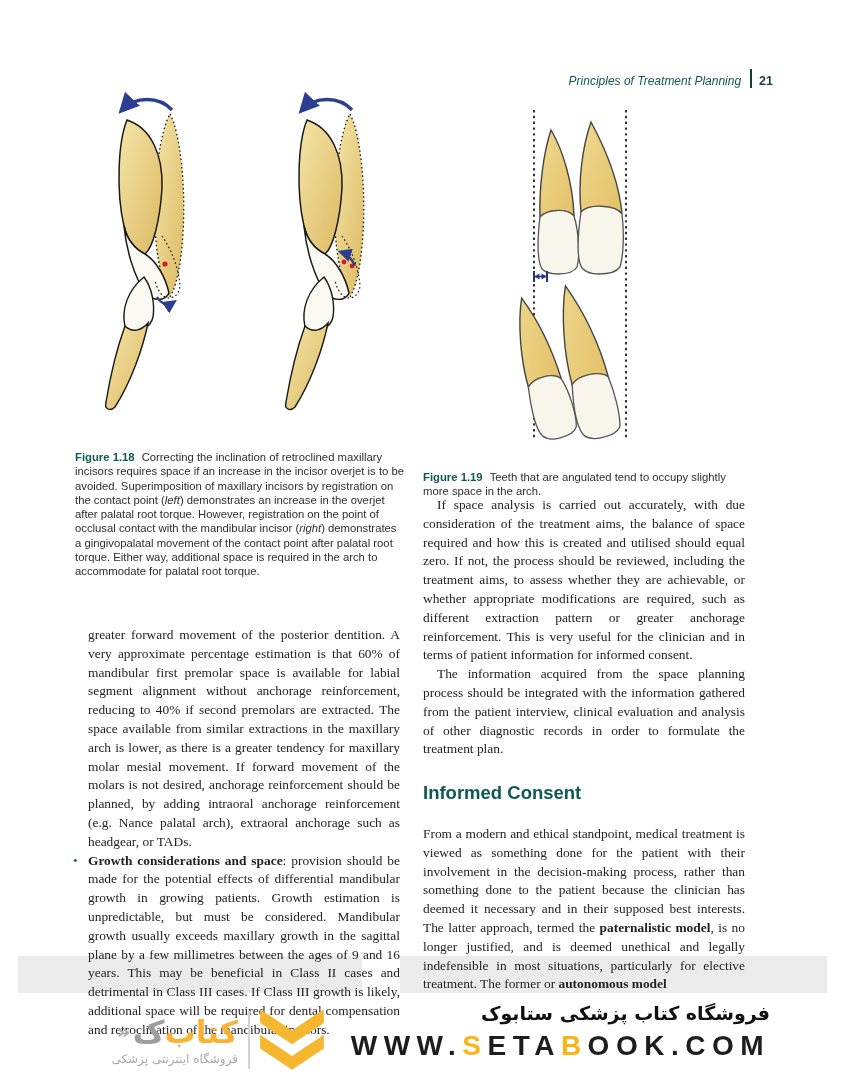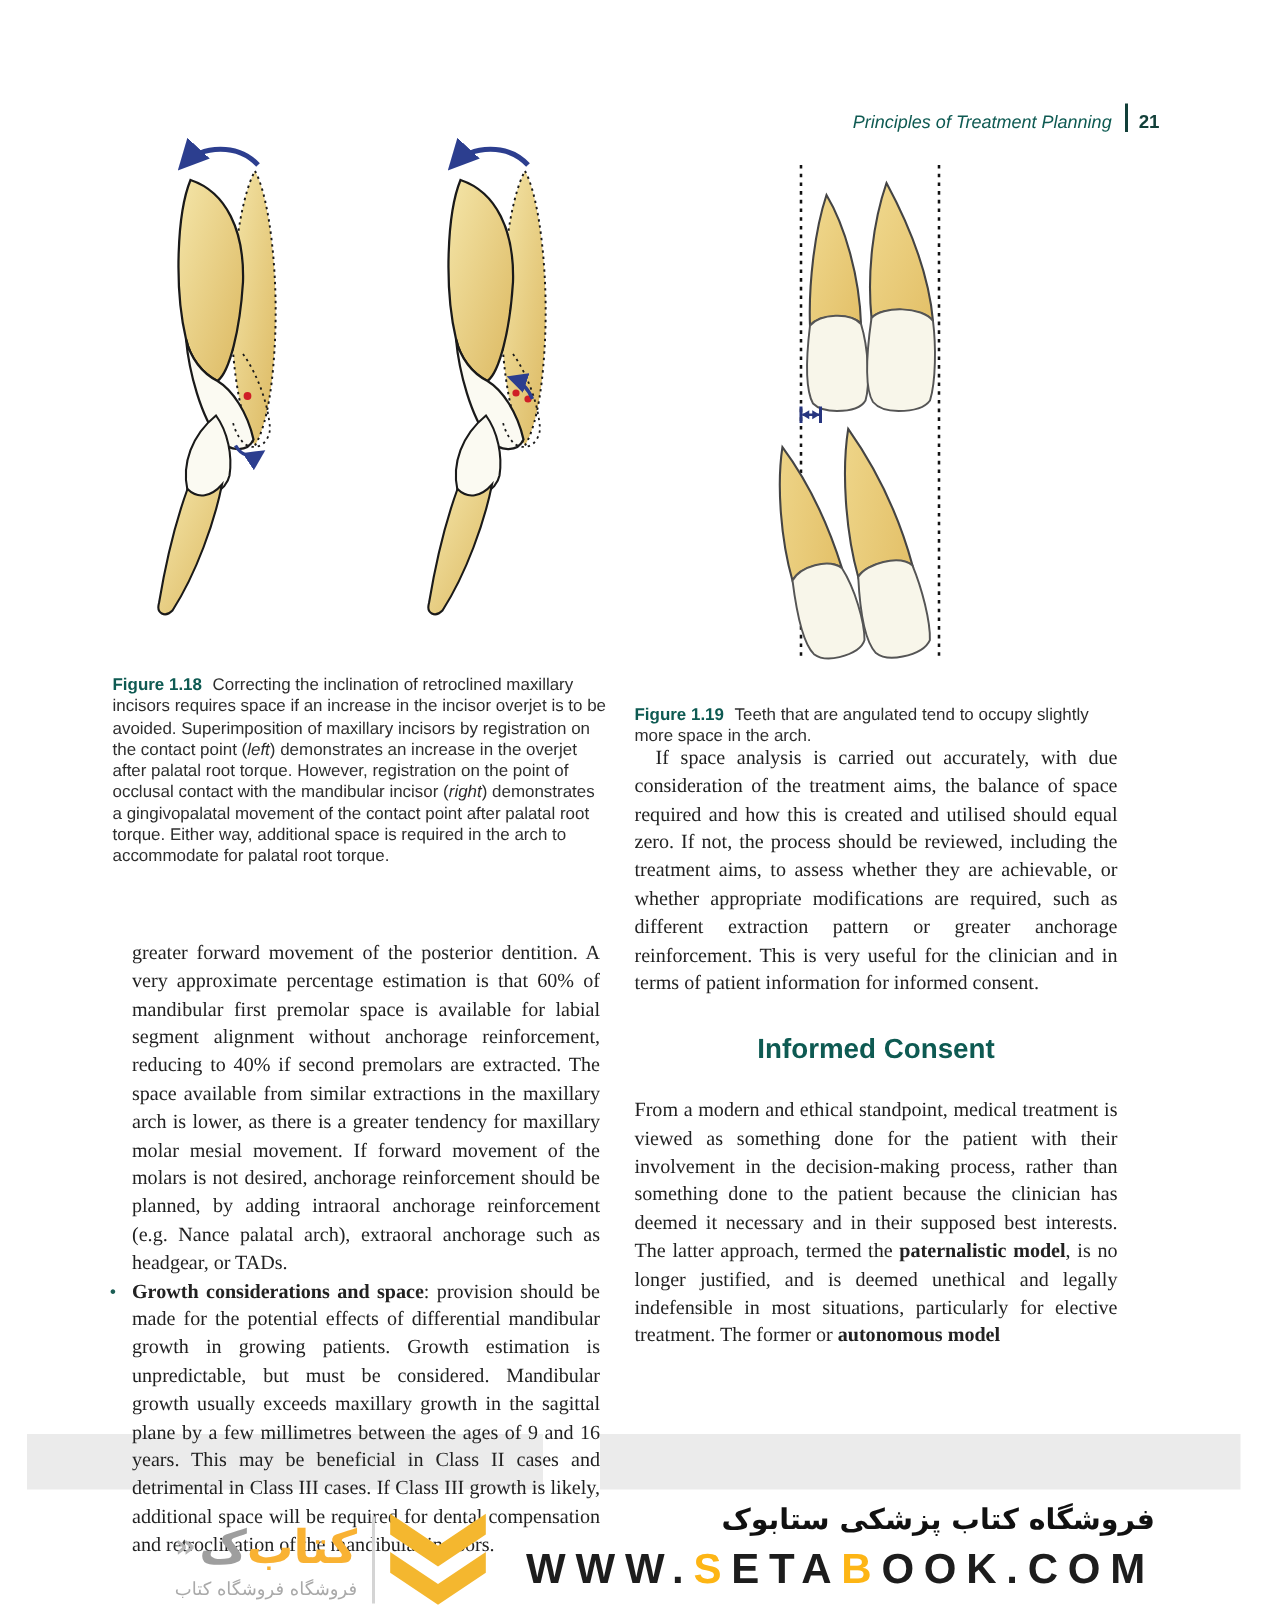--- a/index.html
+++ b/index.html
@@ -31,21 +31,21 @@
   .bodycol{position:absolute;font-size:13.4px;line-height:18.8px;text-align:justify;z-index:2;}
   .left-col{left:88px;top:594px;width:312px;margin-top:32px;}
   .right-col{left:423px;top:496px;width:322px;}
   .bodycol p{margin:0;}
   .indent{text-indent:14px;}
   .bullet-item{position:relative;margin-top:0;}
   .bullet-marker{position:absolute;left:-15px;top:0;color:#1b5e55;font-size:13px;}
   .bold{font-weight:bold;}
   .section-heading{
     font-family:"Liberation Sans", sans-serif;font-weight:bold;
-    font-size:18.5px;color:#0e5a52;margin:25px 0 22px 0;text-align:center;text-indent:0;
+    font-size:18.5px;color:#0e5a52;margin:25px 0 22px 0;text-align:left;text-indent:0;
   }
   
   .scan-shadow{position:absolute;top:956px;height:37px;background:#ebebeb;z-index:1;}
   .scan-shadow.left{left:18px;width:344px;}
   .scan-shadow.right{left:400px;width:427px;}
   
   .footer-right{
     position:absolute;right:75px;top:1000px;width:400px;
     display:flex;flex-direction:column;align-items:flex-end;z-index:3;text-align:center;
   }
@@ -171,36 +171,37 @@
 <div class="bodycol left-col">
   <p>greater forward movement of the posterior dentition. A very approximate percentage estimation is that 60% of mandibular first premolar space is available for labial segment alignment without anchorage reinforcement, reducing to 40% if second premolars are extracted. The space available from similar extractions in the maxillary arch is lower, as there is a greater tendency for maxillary molar mesial movement. If forward movement of the molars is not desired, anchorage reinforcement should be planned, by adding intraoral anchorage reinforcement (e.g. Nance palatal arch), extraoral anchorage such as headgear, or TADs.</p>
   <div class="bullet-item">
     <span class="bullet-marker">•</span>
     <p><span class="bold">Growth considerations and space</span><span>: provision should be made for the potential effects of differential mandibular growth in growing patients. Growth estimation is unpredictable, but must be considered. Mandibular growth usually exceeds maxillary growth in the sagittal plane by a few millimetres between the ages of 9 and 16 years. This may be beneficial in Class II cases and detrimental in Class III cases. If Class III growth is likely, additional space will be required for dental compensation and retroclination of the mandibular incisors.</span></p>
   </div>
 </div>
 
 <div class="bodycol right-col">
   <p class="indent">If space analysis is carried out accurately, with due consideration of the treatment aims, the balance of space required and how this is created and utilised should equal zero. If not, the process should be reviewed, including the treatment aims, to assess whether they are achievable, or whether appropriate modifications are required, such as different extraction pattern or greater anchorage reinforcement. This is very useful for the clinician and in terms of patient information for informed consent.</p>
+  <p class="indent">The information acquired from the space planning process should be integrated with the information gathered from the patient interview, clinical evaluation and analysis of other diagnostic records in order to formulate the treatment plan.</p>
   <h2 class="section-heading">Informed Consent</h2>
   <p><span>From a modern and ethical standpoint, medical treatment is viewed as something done for the patient with their involvement in the decision-making process, rather than something done to the patient because the clinician has deemed it necessary and in their supposed best interests. The latter approach, termed the </span><span class="bold">paternalistic model</span><span>, is no longer justified, and is deemed unethical and legally indefensible in most situations, particularly for elective treatment. The former or </span><span class="bold">autonomous model</span></p>
 </div>
 
 <div class="footer-right">
   <div class="store-title">فروشگاه کتاب پزشکی ستابوک</div>
   <div class="website-url"><span>WWW.</span><span class="url-gold">S</span><span>ETA</span><span class="url-gold">B</span><span>OOK.COM</span></div>
 </div>
 
 <div class="footer-logo">
   <div class="logo-text-block">
     <div class="logo-wordmark">
       <span class="word-main">کتاب</span>
         <span class="word-tail">ک</span>
         <span class="guillemet">«</span>
     </div>
-    <div class="logo-subtitle">فروشگاه فروشگاه کتاب</div>
+    <div class="logo-subtitle">فروشگاه اینترنتی پزشکی</div>
   </div>
   <div class="logo-divider"></div>
   <svg width="68" height="64" viewBox="0 0 64 58">
     <polygon points="2,0 32,20 62,0 62,13 32,33 2,13" fill="#f4b72f"></polygon>
     <polygon points="2,24 32,44 62,24 62,37 32,57 2,37" fill="#f4b72f"></polygon>
   </svg>
 </div>
 
 </body></html>

